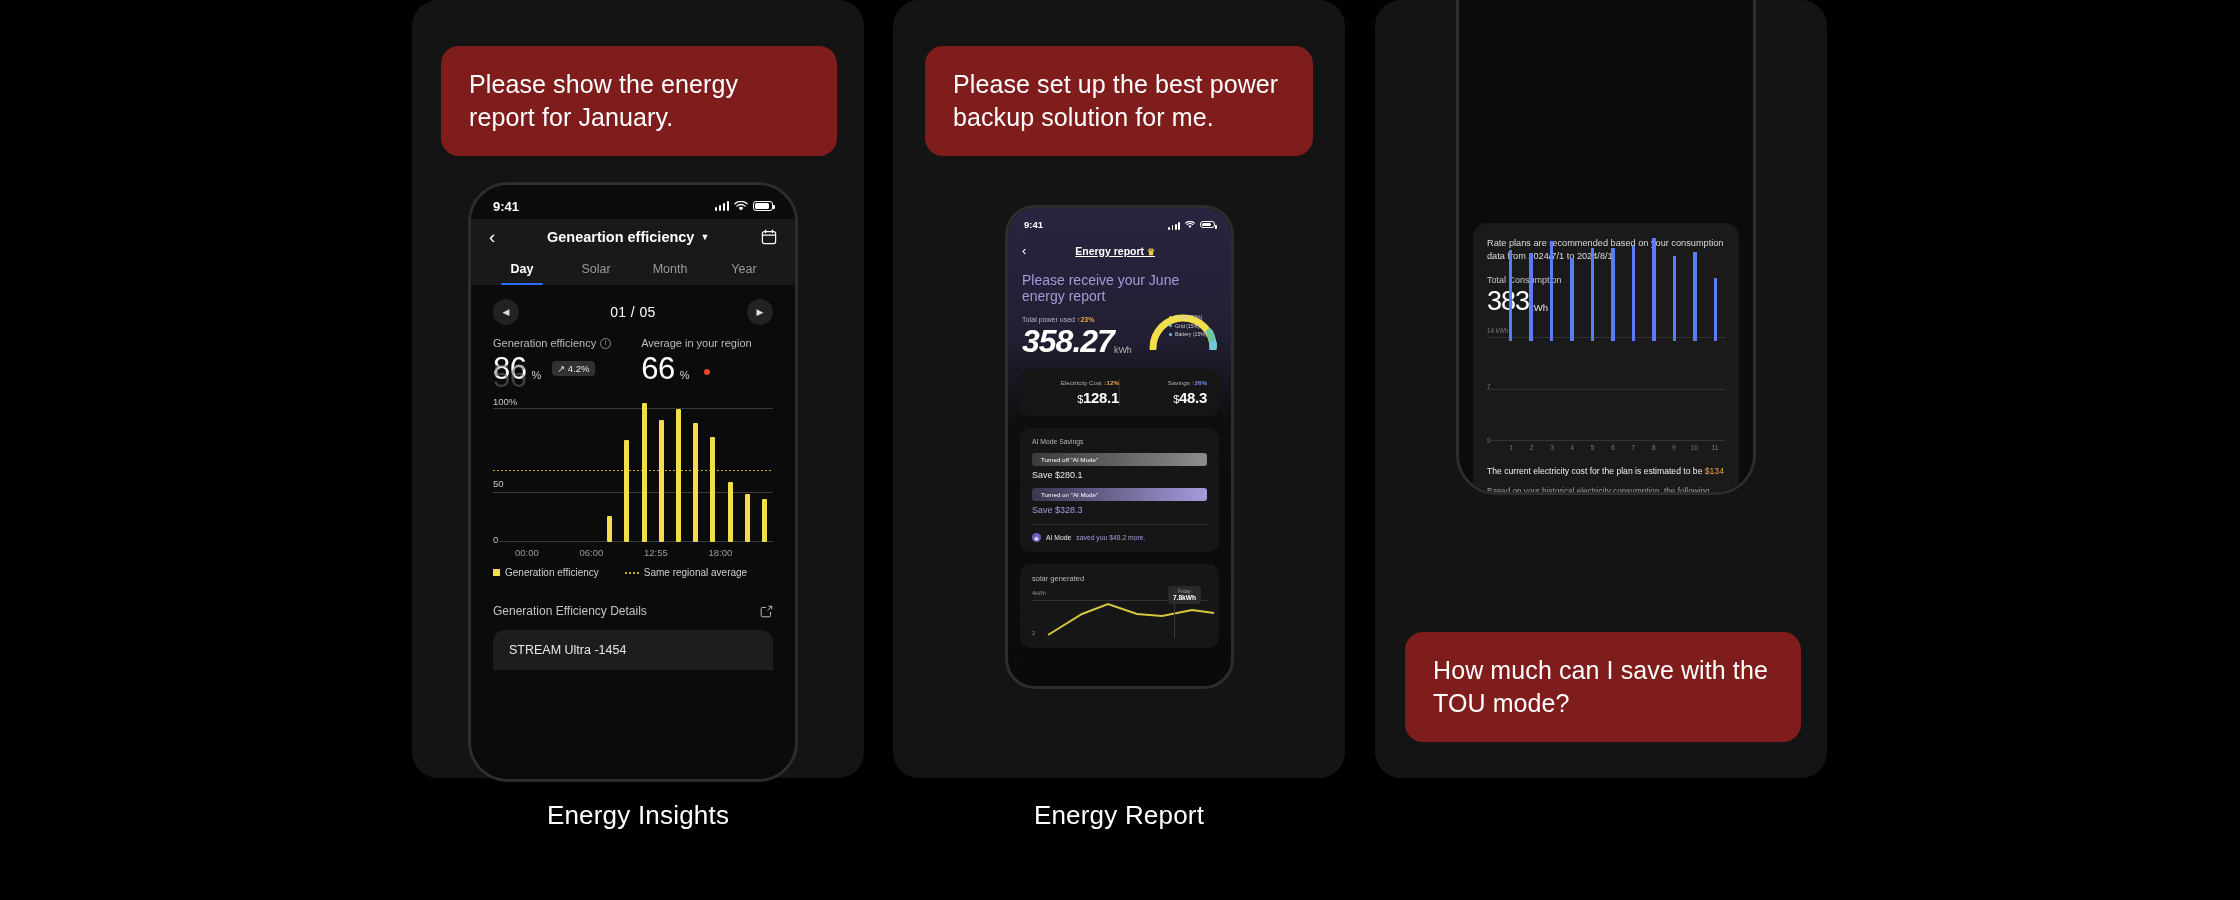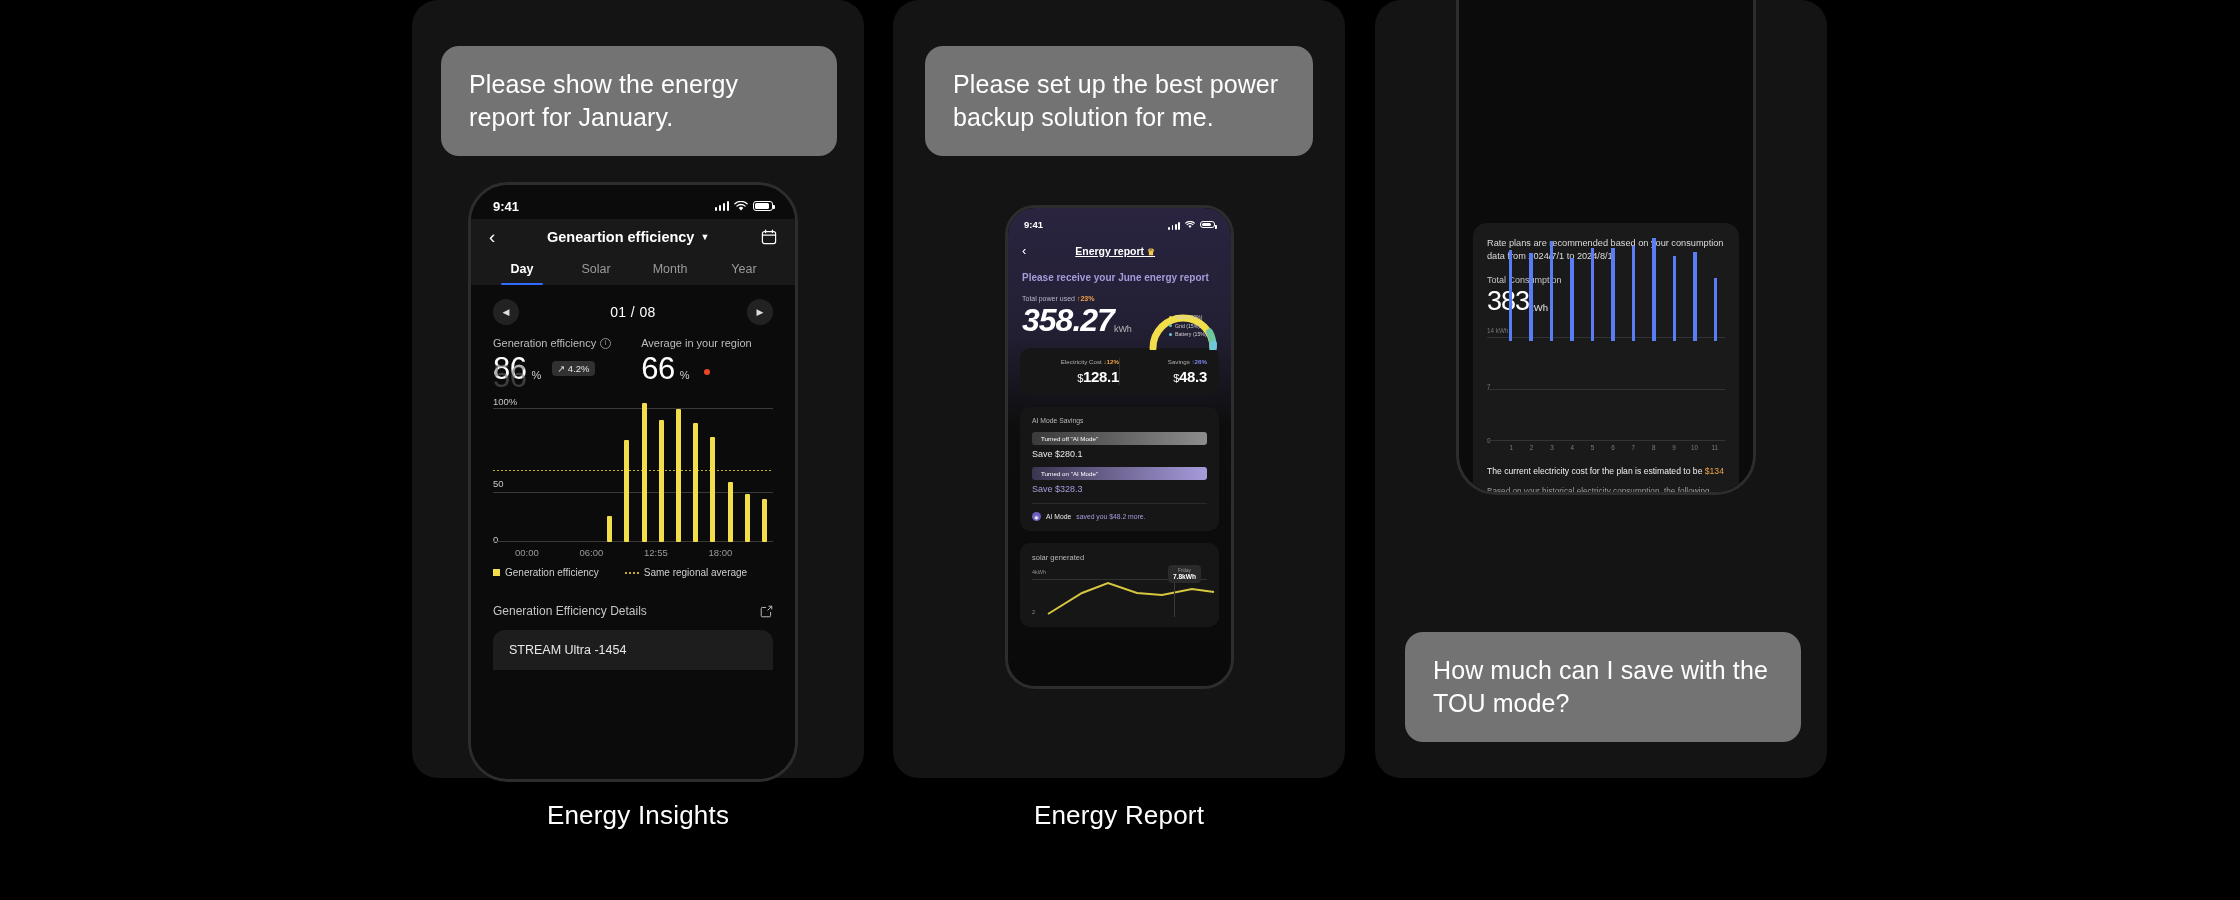--- a/index.html
+++ b/index.html
@@ -11,21 +11,21 @@
   .stage{position:relative;width:2240px;height:900px;background:#000;}
 
   
   .panel{position:absolute;top:0;border-radius:26px;background:#141414;overflow:hidden;}
   #panel-1{left:412px;width:452px;height:778px;}
   #panel-2{left:893px;width:452px;height:778px;}
   #panel-3{left:1375px;width:452px;height:778px;}
 
   
   .bubble{
-    position:absolute;background:#737373;border-radius:18px;
+    position:absolute;background:#7f1d1d;border-radius:18px;
     color:#fff;font-size:25px;line-height:1.32;font-weight:400;
     padding:22px 28px;letter-spacing:.1px;
   }
   #bubble-1{left:441px;top:46px;width:396px;}
   #bubble-2{left:925px;top:46px;width:388px;}
   #bubble-3{left:1405px;top:632px;width:396px;}
 
   
   .phone{position:absolute;background:#0b0b0b;border:3px solid #2d2d2d;overflow:hidden;}
   .phone-screen{position:absolute;inset:0;overflow:hidden;}
@@ -102,21 +102,21 @@
   #p2{background:linear-gradient(180deg,#2a2440 0%,#221f33 26%,#0d0d0d 46%,#0a0a0a 100%);height:100%;}
   #p2 .statusbar{height:26px;font-size:9.5px;padding:7px 16px 0;}
   #p2 .bars i{width:1.8px}
   #p2 .bars i:nth-child(1){height:3px}#p2 .bars i:nth-child(2){height:4.5px}
   #p2 .bars i:nth-child(3){height:6px}#p2 .bars i:nth-child(4){height:7.5px}
   #p2 .batt{width:15px;height:7.5px;}
   #p2 .navbar{display:flex;align-items:center;padding:9px 14px 0;}
   #p2 .back{color:#fff;font-size:13px;}
   #p2 .nav-title{flex:1;text-align:center;color:#fff;font-size:10.5px;font-weight:700;margin-left:-13px;text-decoration:underline;}
   #p2 .crown{color:#f2c94c;font-size:9px;}
-  #p2 .lead{color:#a79bdc;font-size:10px;padding:14px 14px 0;font-weight:700;}
+  #p2 .lead{color:#a79bdc;font-size:14px;padding:14px 14px 0;font-weight:400;}
   #p2 .tpu{color:#b9b4c9;font-size:7px;padding:12px 14px 0;}
   #p2 .tpu b{color:#f0a24a;font-weight:700;}
   #p2 .hero{display:flex;align-items:flex-end;padding:2px 14px 0;}
   #p2 .hero .n{color:#fff;font-size:32px;font-weight:700;letter-spacing:-1px;line-height:1;font-style:italic;}
   #p2 .hero .u{color:#b5b5b5;font-size:9px;padding-bottom:2px;}
   #p2 .gauge{position:absolute;right:12px;top:96px;width:72px;height:46px;}
   #p2 .glg{position:absolute;left:22px;top:10px;}
   #p2 .glg div{display:flex;align-items:center;gap:3px;color:#cfcfcf;font-size:5.2px;margin-bottom:2.5px;}
   #p2 .glg i{width:3px;height:3px;border-radius:50%;display:block;}
   #p2 .card{margin:12px 12px 0;background:#161616;border-radius:10px;padding:10px 12px;}
@@ -215,21 +215,21 @@
 
       <div class="tabs">
         <div class="tab active">Day</div>
         <div class="tab">Solar</div>
         <div class="tab">Month</div>
         <div class="tab">Year</div>
       </div>
 
       <div class="datebar">
         <span class="circ">◀</span>
-        <span class="date">01 / 08</span>
+        <span class="date">01 / 05</span>
         <span class="circ">▶</span>
       </div>
 
       <div class="stats">
         <div>
           <div class="stat-label">
             <span>Generation efficiency</span>
             <span class="info-dot">i</span>
           </div>
           <div class="stat-val">

